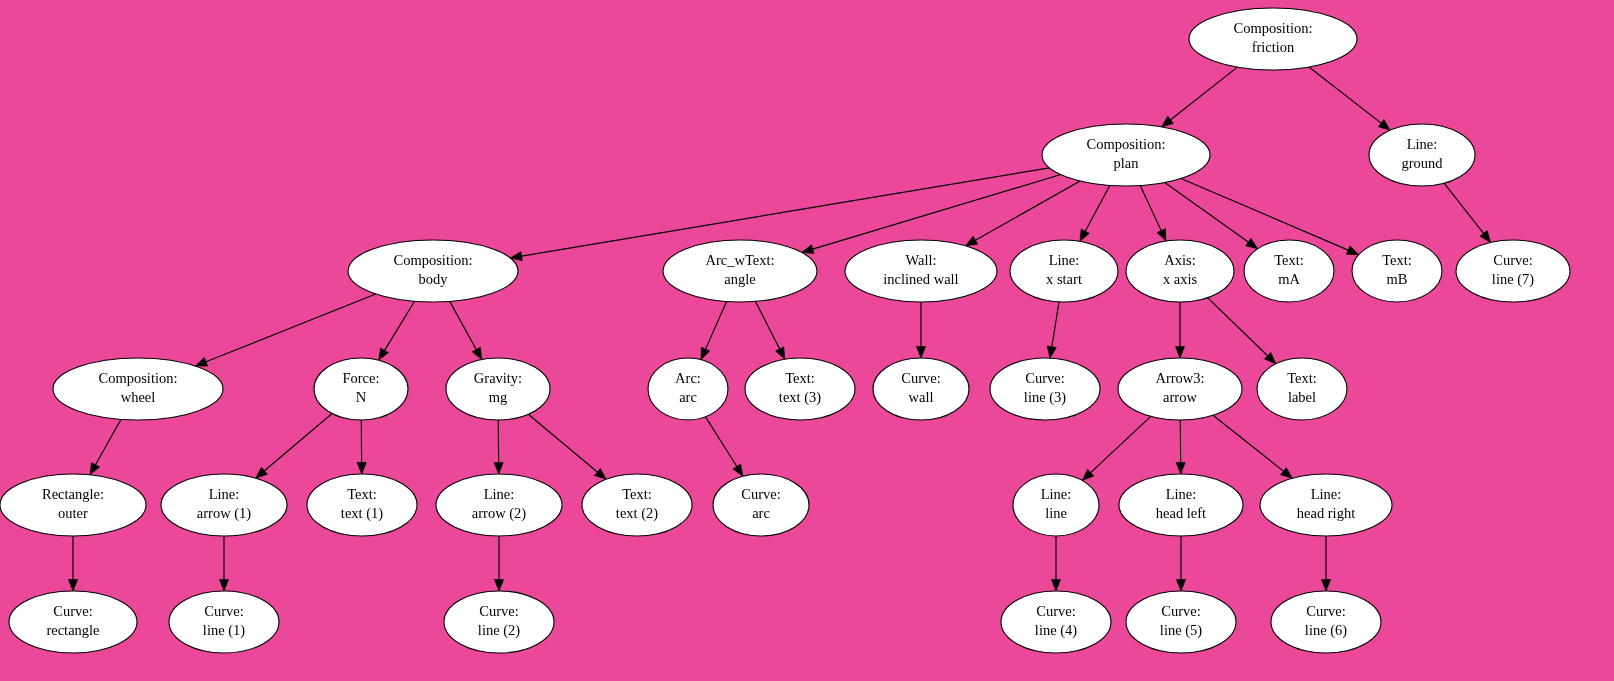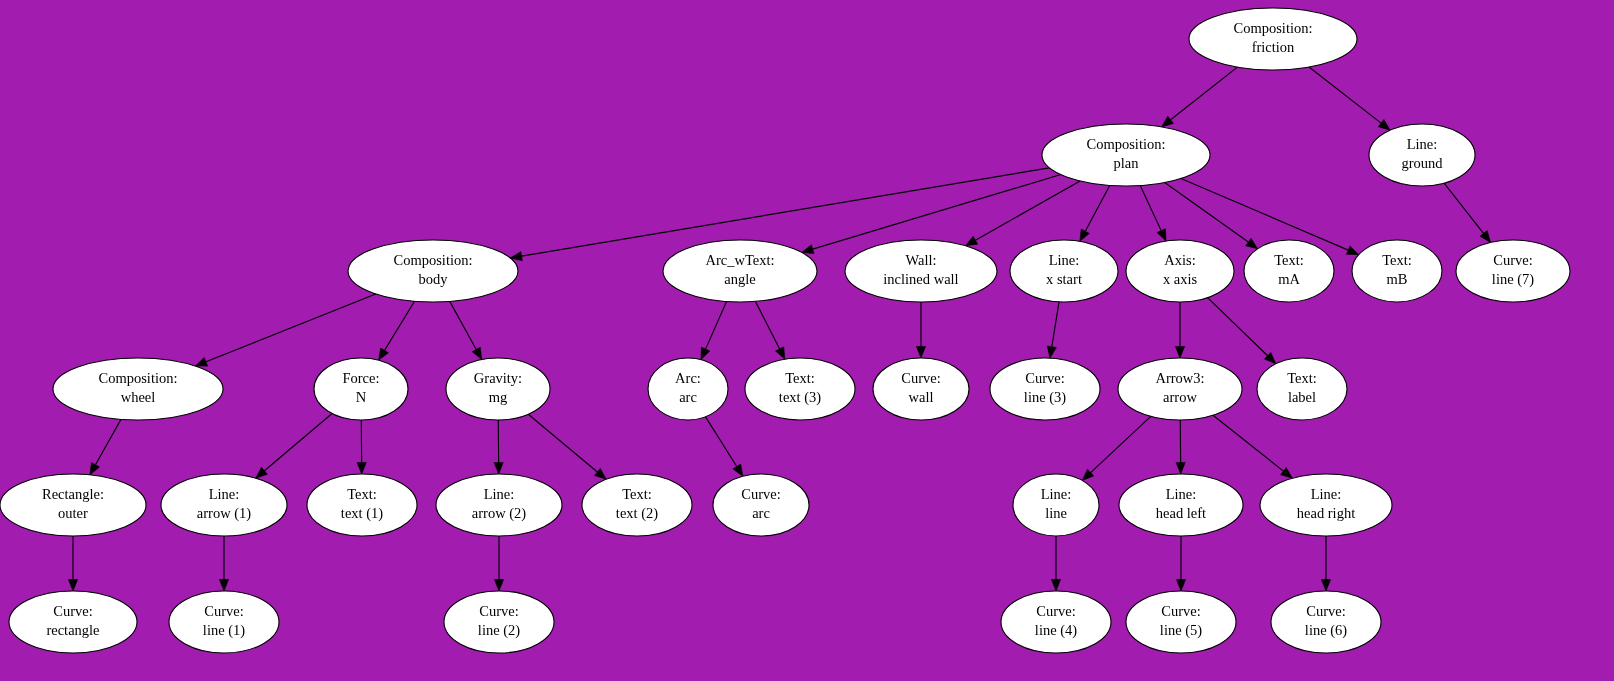--- a/index.html
+++ b/index.html
@@ -4,21 +4,21 @@
 <style>
   html, body {
     margin: 0;
     padding: 0;
     background: #ffffff;
   }
   #canvas {
     position: relative;
     width: 1614px;
     height: 681px;
-    background: #a21caf;
+    background: #ec4899;
     overflow: hidden;
   }
   svg#graph {
     display: block;
     width: 1614px;
     height: 681px;
     font-family: "Liberation Serif", "DejaVu Serif", serif;
   }
   .node-ellipse {
     fill: #ffffff;

